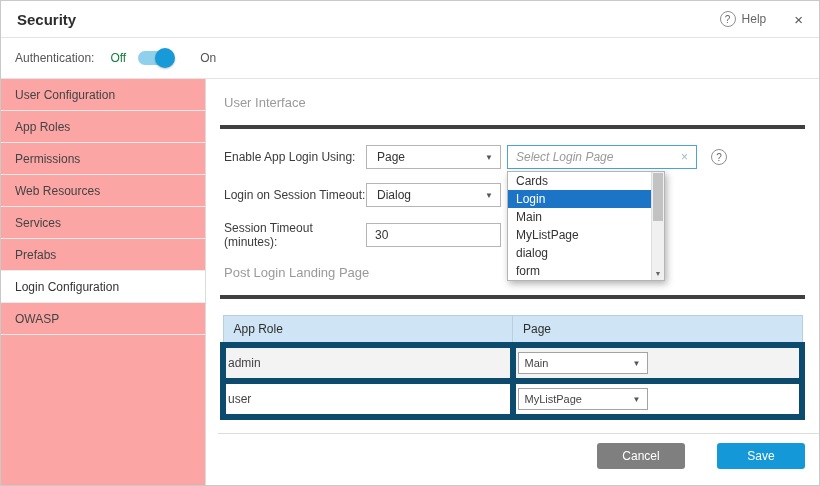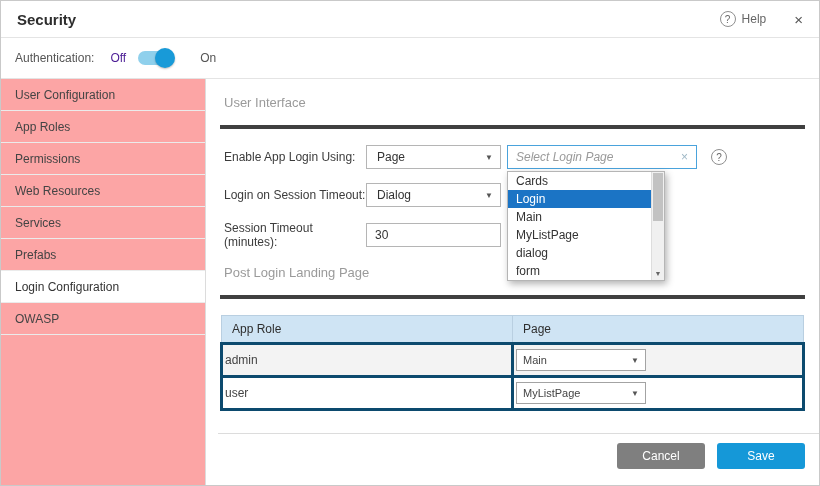--- a/index.html
+++ b/index.html
@@ -14,21 +14,21 @@
   .header { height:37px; flex:0 0 37px; display:flex; align-items:center; padding:0 16px; border-bottom:1px solid #e4e4e4; }
   .header .title { font-size:15px; font-weight:bold; color:#2e2e2e; }
   .spacer { flex:1; }
   .help-wrap { display:flex; align-items:center; gap:6px; color:#666; cursor:pointer; }
   .qcircle { width:16px; height:16px; border:1px solid #8f8f8f; border-radius:50%; display:flex; align-items:center; justify-content:center; font-size:10px; color:#666; }
   .close-btn { margin-left:28px; font-size:15px; color:#555; cursor:pointer; }
 
   
   .auth-row { height:41px; flex:0 0 41px; display:flex; align-items:center; padding:0 14px; border-bottom:1px solid #e4e4e4; color:#555; }
   .auth-row .lbl { margin-right:16px; }
-  .auth-row .off { margin-right:12px; color:#4c1d95; }
+  .auth-row .off { margin-right:12px; color:#15803d; }
   .auth-row .on { margin-left:28px; color:#555; }
   .toggle { position:relative; width:34px; height:14px; border-radius:8px; background:#8fd0ec; cursor:pointer; }
   .toggle .knob { position:absolute; right:-3px; top:-3px; width:20px; height:20px; border-radius:50%; background:#189ad8; box-shadow:0 1px 2px rgba(0,0,0,.25); }
 
   
   .body { flex:1; display:flex; min-height:0; }
   .sidebar { width:205px; flex:0 0 205px; background:#fca5a5; border-right:1px solid #dcdcdc; }
   .side-item { height:32px; line-height:32px; padding-left:14px; border-bottom:1px solid #ebebeb; color:#444; cursor:pointer; }
   .side-item.active { background:#fff; color:#333; }
 
@@ -52,32 +52,32 @@
   .dd-options { flex:1; overflow:hidden; }
   .dd-opt { height:18px; line-height:18px; padding-left:8px; color:#333; cursor:pointer; white-space:nowrap; }
   .dd-opt.selected { background:#1b74c5; color:#fff; }
   .dd-scroll { width:13px; flex:0 0 13px; background:#f0f0f0; border-left:1px solid #ddd; position:relative; }
   .dd-thumb { position:absolute; top:1px; left:1px; right:1px; height:48px; background:#c2c2c2; cursor:pointer; }
   .dd-down { position:absolute; bottom:0; left:0; right:0; height:13px; display:flex; align-items:center; justify-content:center; font-size:7px; color:#666; cursor:pointer; }
 
   
   .roles-table { width:100%; border-collapse:collapse; margin-top:0; }
   .roles-table th { background:#cfe4f4; border:1px solid #b9cfe1; text-align:left; font-weight:normal; color:#2e2e2e; padding:6px 10px; height:27px; }
-  .roles-table td { border:3px solid #0c4a6e; padding:4px 2px; height:15px; color:#444; }
+  .roles-table td { border:6px solid #0c4a6e; padding:4px 2px; height:15px; color:#444; }
   .roles-table tr.odd td { background:#f3f3f3; }
   .roles-table tr.even td { background:#fff; }
   .roles-table th.col-role, .roles-table td.col-role { width:50%; }
   .cell-sel { display:inline-flex; align-items:center; justify-content:space-between; width:130px; height:22px; border:1px solid #a3a3a3; background:#fff; padding:0 6px; cursor:pointer; font-size:11px; }
   .cell-sel .caret { font-size:8px; color:#555; }
 
   
   .footer { position:absolute; left:12px; right:0; bottom:0; border-top:1px solid #dcdcdc; background:#fff; padding:9px 14px 16px; display:flex; justify-content:flex-end; gap:12px; }
   .btn { min-width:88px; height:26px; border:none; border-radius:3px; color:#fff; font-family:inherit; font-size:12px; cursor:pointer; }
   .btn.cancel { background:#7f7f7f; }
-  .btn.save { background:#1598d8; }
+  .btn.save { background:#1598d8;margin-left:20px; }
 </style>
 </head>
 <body>
 
 <div class="app">
 
   <div class="header">
     <div class="title">Security</div>
     <div class="spacer"></div>
     <div class="help-wrap">

